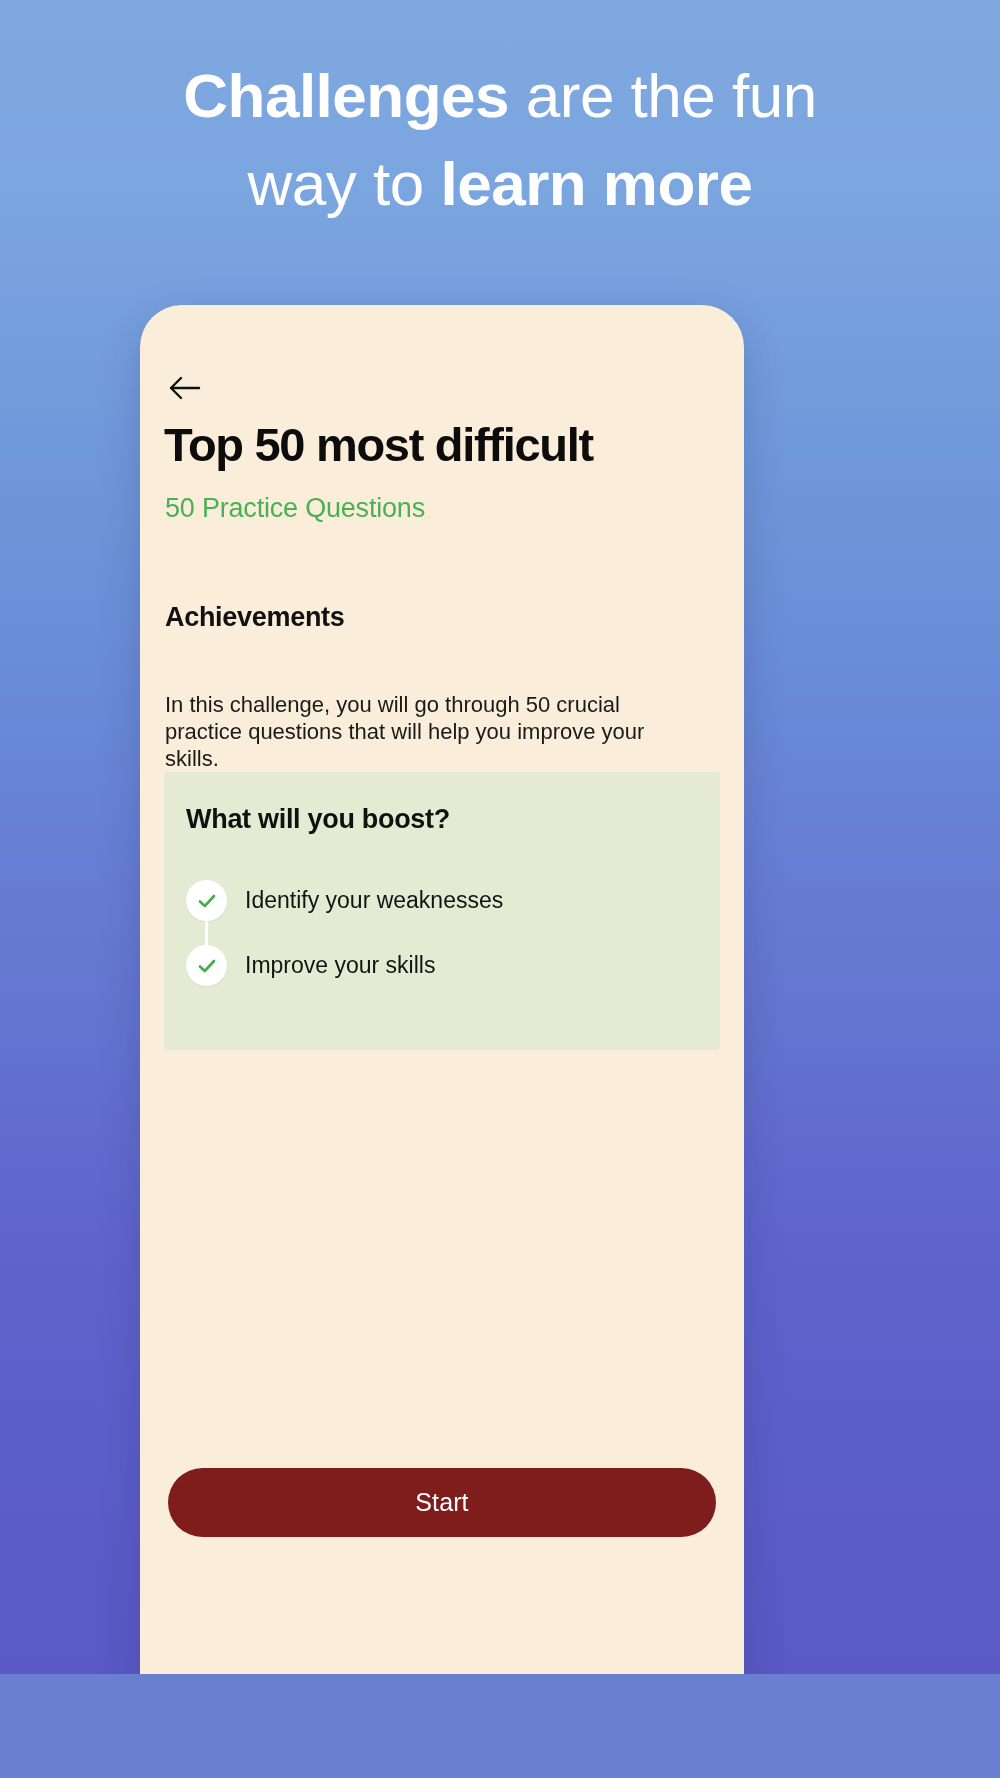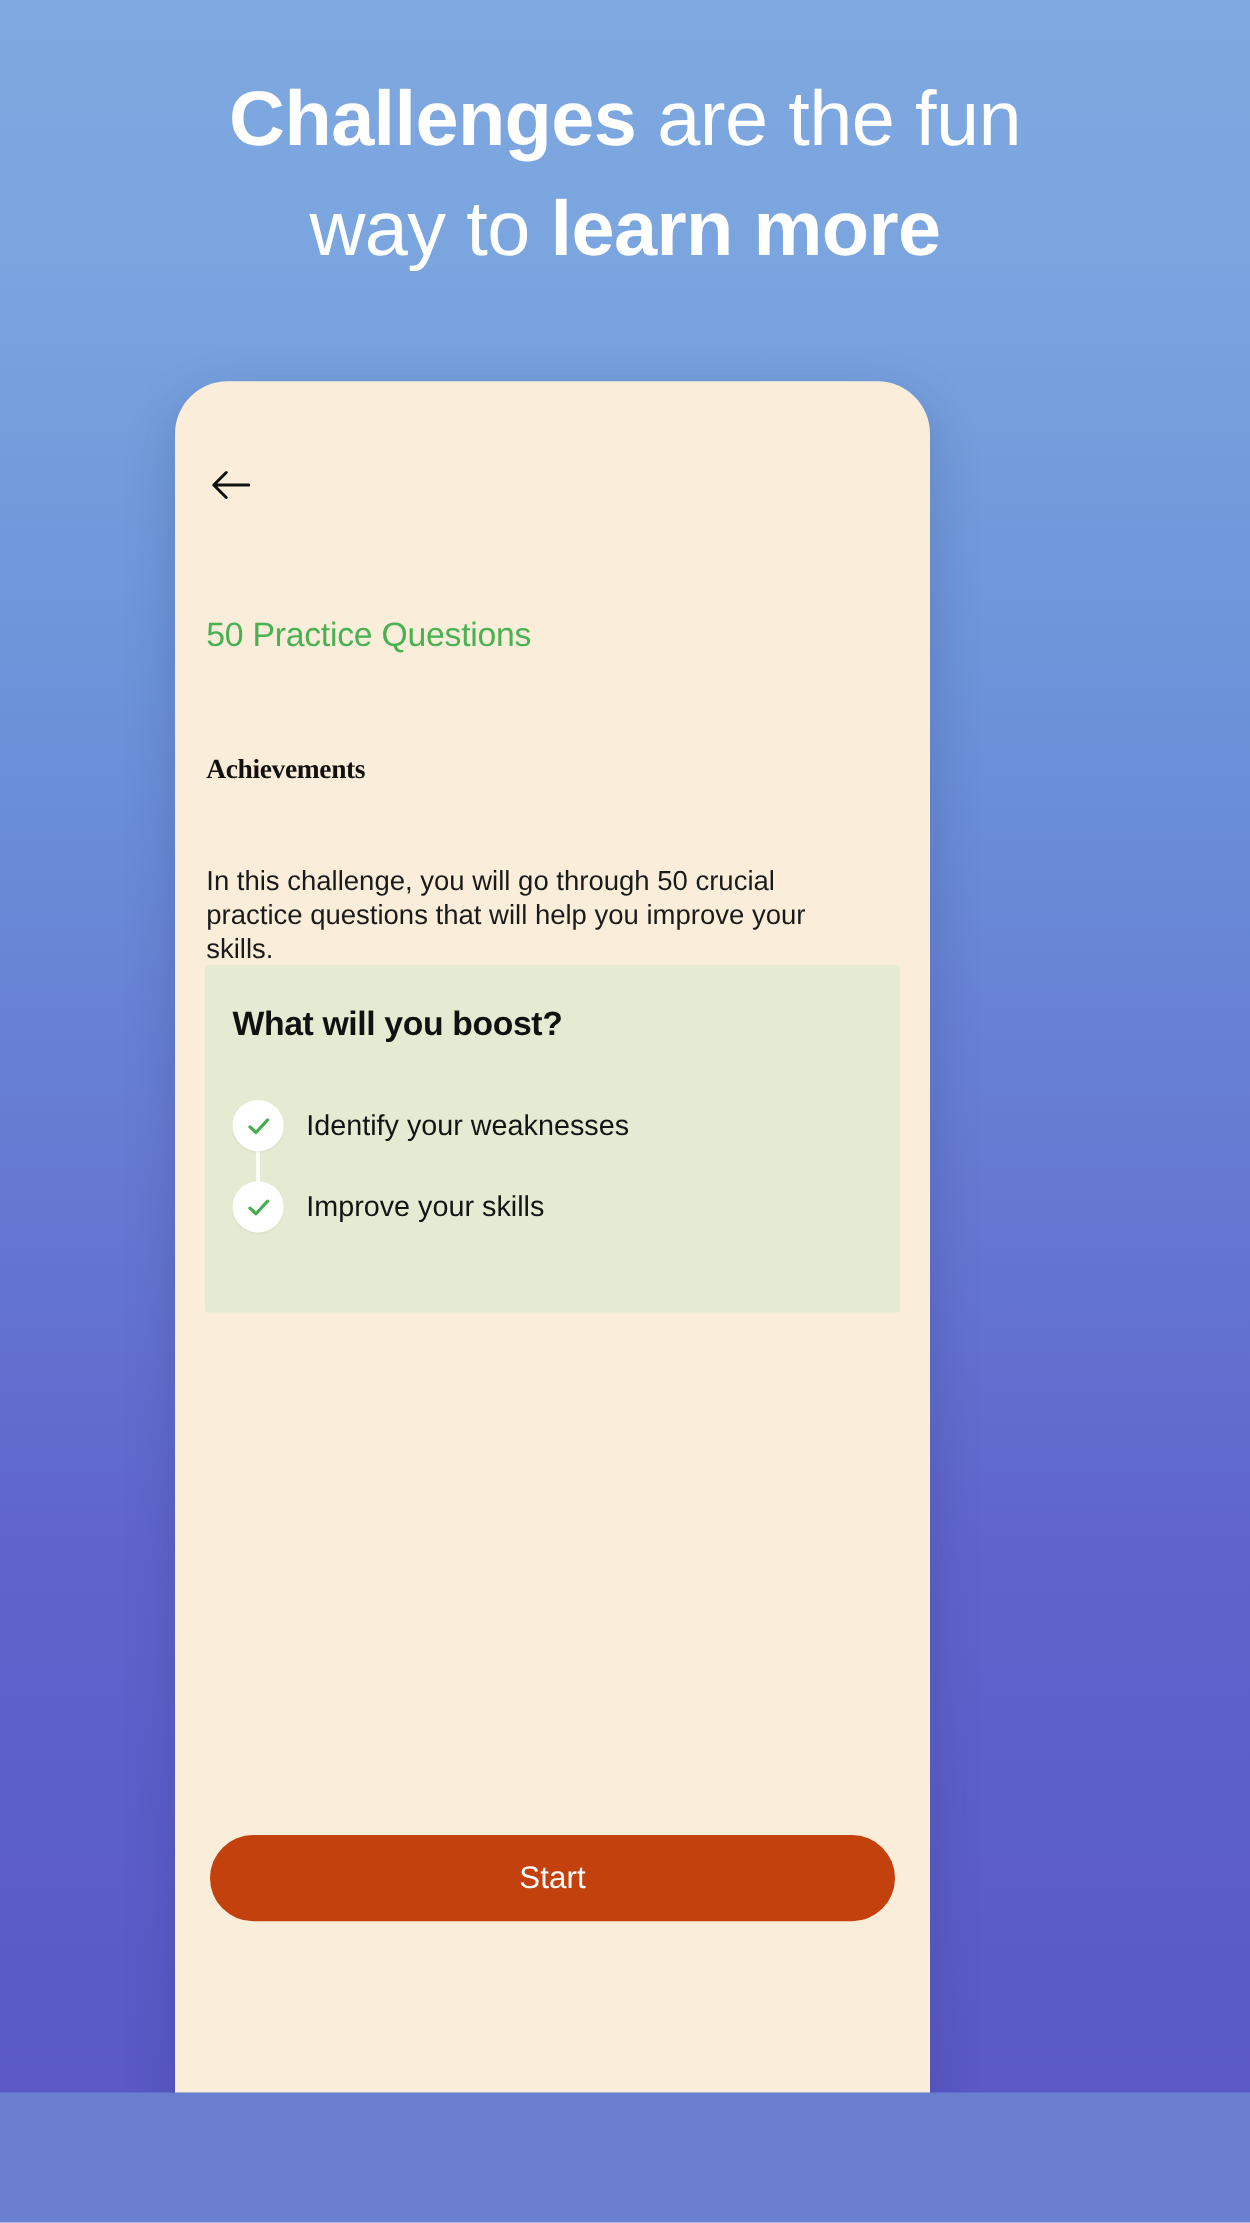--- a/index.html
+++ b/index.html
@@ -103,25 +103,24 @@
     font-size: 27px;
     font-weight: 400;
     color: #49b152;
     letter-spacing: -0.2px;
   }
 
   .section-title {
     position: absolute;
     left: 25px;
     top: 297px;
-    font-size: 22px;
+    font-size: 27px;
     font-weight: 700;
     color: #111111;
     letter-spacing: -0.3px;
-    font-family: Liberation Serif, serif;
   }
 
   .body-text {
     position: absolute;
     left: 25px;
     top: 350px;
     width: 520px;
     font-size: 22px;
     line-height: 27px;
     color: #1a1a1a;
@@ -192,21 +191,21 @@
     white-space: nowrap;
   }
 
   
   .start-button {
     position: absolute;
     left: 28px;
     top: 1163px;
     width: 548px;
     height: 69px;
-    background: #c2410c;
+    background: #7f1d1d;
     border-radius: 36px;
     display: flex;
     align-items: center;
     justify-content: center;
     border: none;
     cursor: pointer;
     padding: 0;
   }
   .start-button span {
     color: #ffffff;
@@ -229,20 +228,21 @@
     <div class="card-inner">
 
       <div class="back-btn">
         <span>
           <svg width="32" height="26" viewBox="0 0 32 26" fill="none">
             <path d="M30 13H2M2 13L12 3M2 13L12 23" stroke="#111111" stroke-width="2.4" stroke-linecap="round" stroke-linejoin="round"></path>
           </svg>
         </span>
       </div>
 
+      <div class="title">Top 50 most difficult</div>
       <div class="subtitle">50 Practice Questions</div>
 
       <div class="section-title">Achievements</div>
       <div class="body-text">In this challenge, you will go through 50 crucial practice questions that will help you improve your skills.</div>
 
       <div class="boost-panel">
         <div class="boost-title">What will you boost?</div>
 
         <div class="check-list">
 

